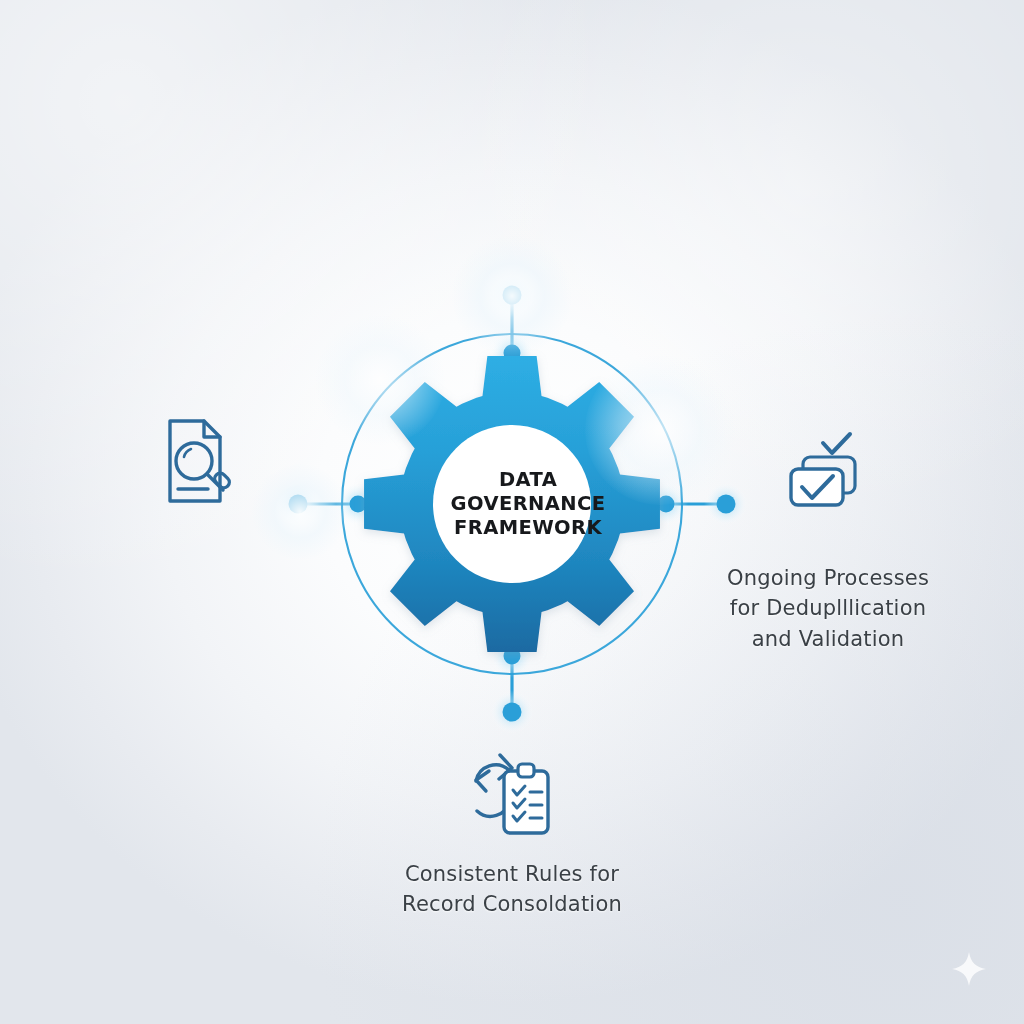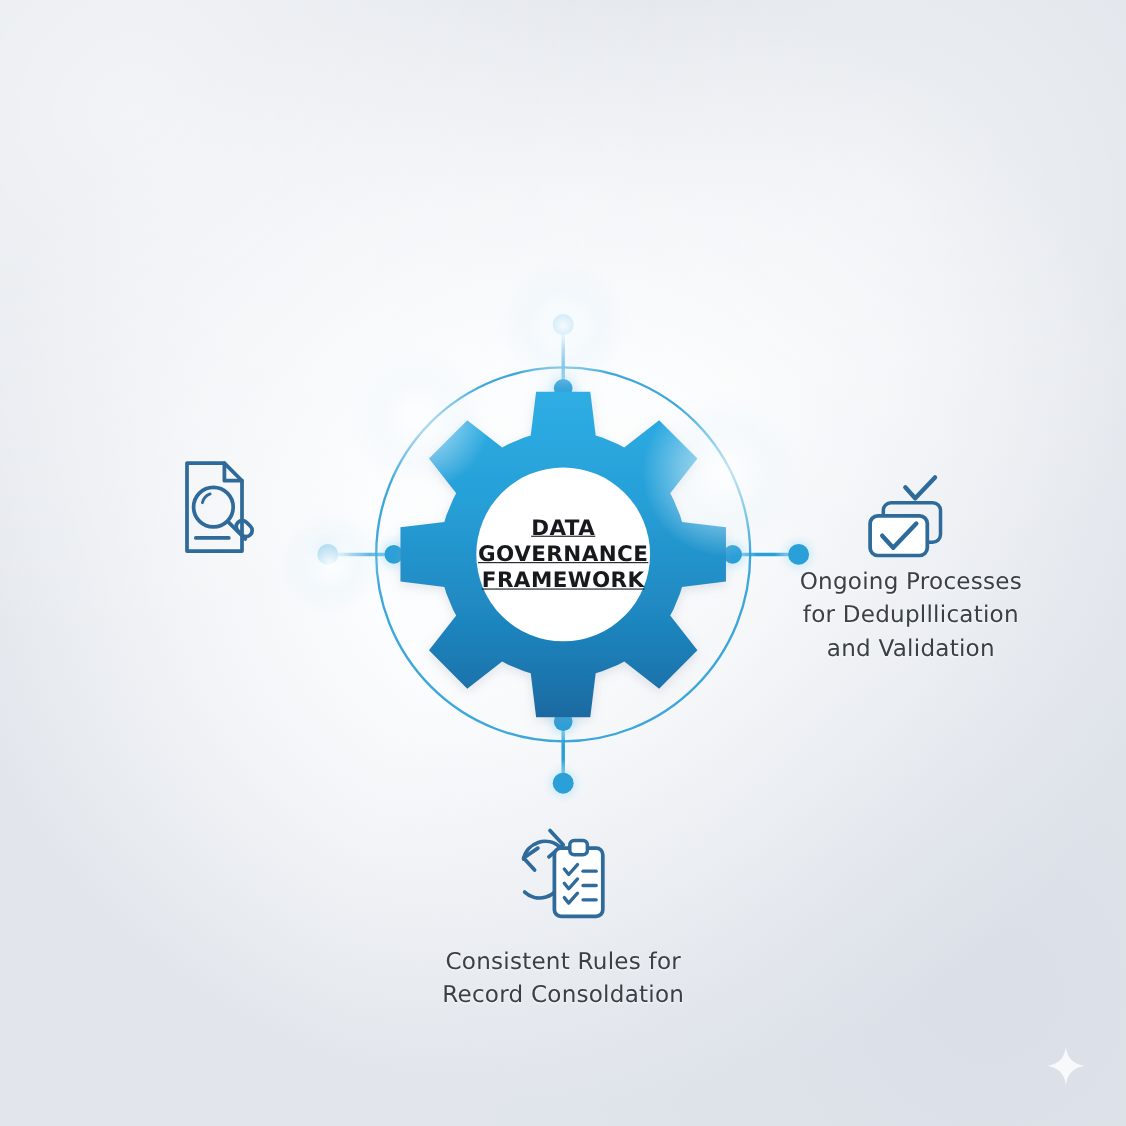--- a/index.html
+++ b/index.html
@@ -148,26 +148,26 @@
     <path d="M66 71 h12" fill="none" stroke="#2e6b9b" stroke-width="3" stroke-linecap="round"></path>
   </g>
       </g>
   </svg>
 
   <div class="glow" style="left:452px;top:236px;width:120px;height:120px;"></div>
   <div class="glow" style="left:252px;top:464px;width:96px;height:96px;"></div>
   <div class="glow" style="left:585px;top:355px;width:150px;height:150px;opacity:0.75;"></div>
   <div class="glow" style="left:315px;top:315px;width:130px;height:130px;opacity:0.7;"></div>
 
-  <div class="hub-text" id="hub-title" style="left: 382px; top: 468.328px; width: 260px; text-decoration: underline;">DATA
+  <div class="hub-text" id="hub-title" style="left: 398px; top: 468.328px; width: 260px;">DATA
 GOVERNANCE
 FRAMEWORK</div>
 
 
-  <div class="node-label" id="label-right" style="left: 678px; top: 513px; width: 300px;">Ongoing Processes
+  <div class="node-label" id="label-right" style="left: 678px; top: 563px; width: 300px;">Ongoing Processes
 for Deduplllication
 and Validation</div>
 
   <div class="node-label" id="label-bottom" style="left: 362px; top: 858.562px; width: 300px;">Consistent Rules for
 Record Consoldation</div>
 
   <svg class="sparkle" style="left:951px;top:951px;" width="36" height="36" viewBox="0 0 36 36">
     <path d="M18 1 C19.6 11.2 24.8 16.4 35 18 C24.8 19.6 19.6 24.8 18 35 C16.4 24.8 11.2 19.6 1 18 C11.2 16.4 16.4 11.2 18 1 Z" fill="#ffffff" opacity="0.8"></path>
   </svg>
 

